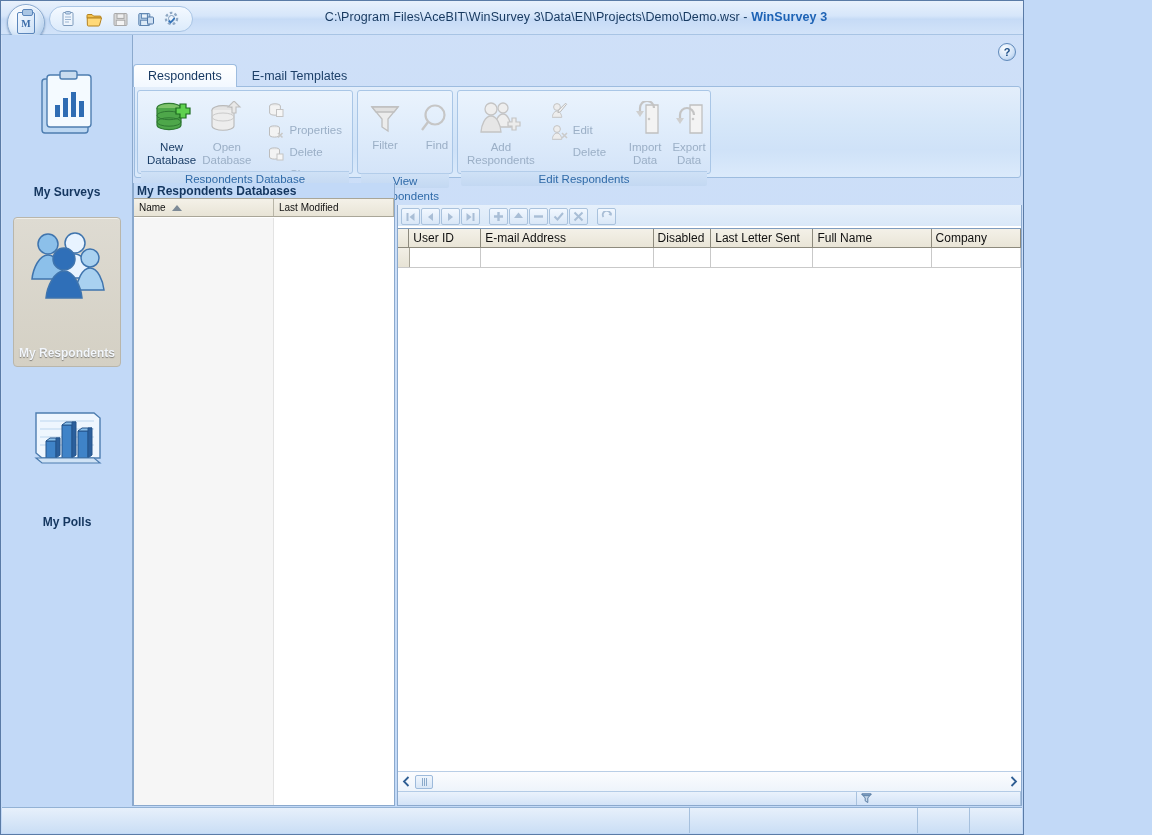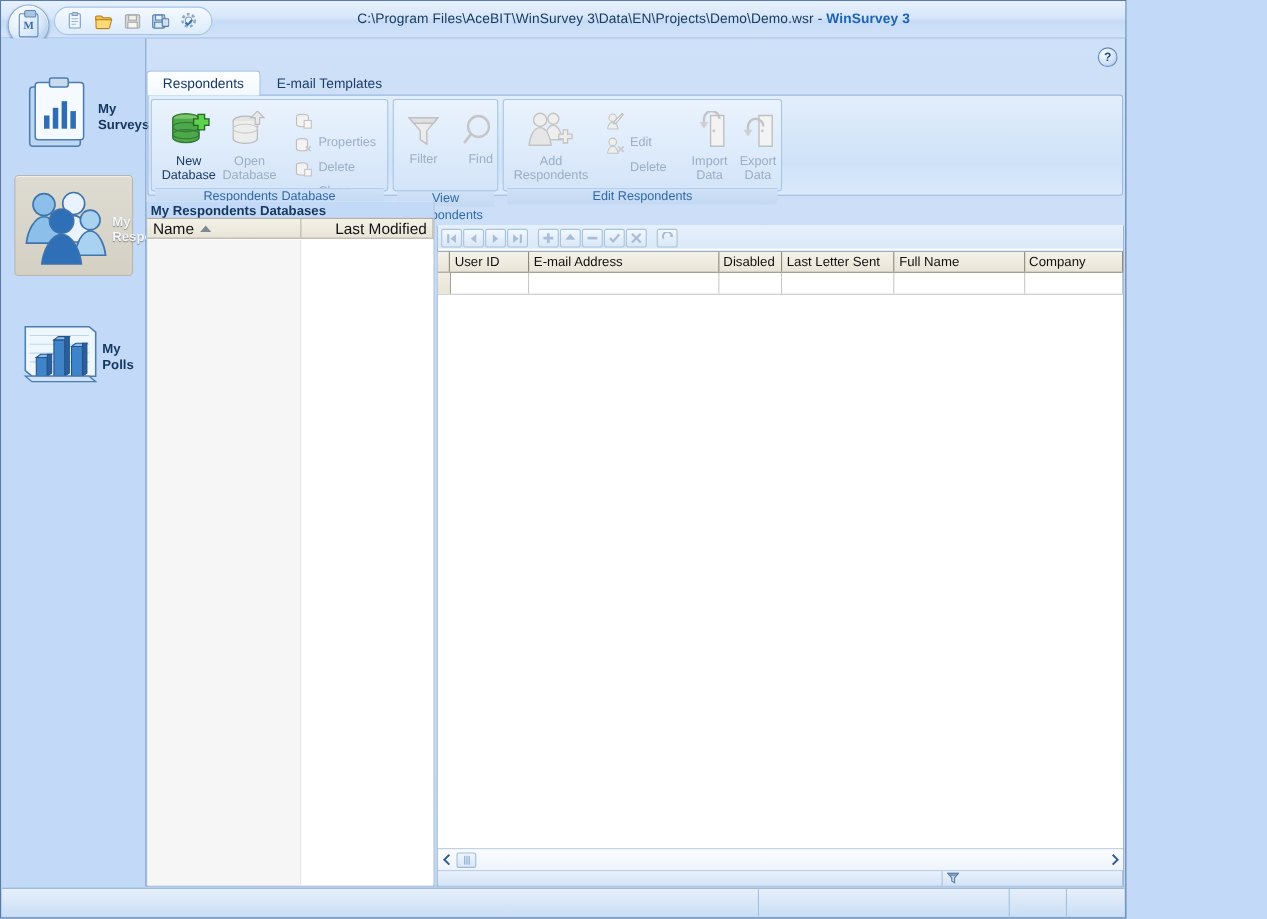--- a/index.html
+++ b/index.html
@@ -77,22 +77,22 @@
   }
 
   
   .sidebar {
     position:absolute; left:1px; top:34px; width:131px; bottom:28px;
     background:#c2d9f7;
     border-right:1px solid #8ba9cd;
   }
   .nav-item {
     position:relative; width:108px; margin:0 auto 0;
-    display:flex; flex-direction:row; align-items:center;
-    padding:8px 2px 6px; cursor:pointer; border-radius:4px;
+    display:flex; flex-direction:column; align-items:center;
+    padding:8px 2px 6px; cursor:pointer; border-radius:4px;gap:40px;
   }
   .nav-item.sel {
     background:linear-gradient(#dedbd2,#d4d0c4);
     border:1px solid #b9b6ab;
     box-shadow:inset 0 1px 0 #efeee9;
   }
   .nav-label { margin-top:4px; font-size:12px; font-weight:bold; color:#14365f; }
   .nav-item.sel .nav-label { color:#f2f6fb; text-shadow:0 1px 1px rgba(60,60,60,.55); }
   #nav-surveys { margin-top:24px; }
   #nav-respondents { margin-top:12px; }
@@ -167,28 +167,28 @@
     background:#ffffff; border:1px solid #8ba9cd; border-top:none;
   }
   .dbpanel-head {
     height:15px; padding:1px 0 0 3px; font-size:12px; font-weight:bold; color:#14365f;
     background:#c2d9f7;
   }
   .dbgrid-head {
     display:flex; height:19px;
     background:linear-gradient(#f4f1e8,#e8e4d6);
     border-top:1px solid #a9a698; border-bottom:1px solid #a9a698;
-    font-size:14px; color:#111;
+    font-size:10px; color:#111;
   }
   .dbgrid-head .col {
     display:flex; align-items:center; height:100%;
     border-right:1px solid #b9b6a8; padding:0 5px;
   }
   .dbgrid-head .col.name { width:140px; }
-  .dbgrid-head .col.mod { flex:1; justify-content:flex-end; }
+  .dbgrid-head .col.mod { flex:1; justify-content:flex-start; }
   .sort-asc {
     width:0; height:0; margin-left:6px;
     border-left:5px solid transparent; border-right:5px solid transparent;
     border-bottom:6px solid #7d8a96;
   }
   .dbgrid-body { position:absolute; left:0; right:0; top:35px; bottom:0; display:flex; }
   .dbgrid-body .c1 { width:140px; background:#f6f6f6; border-right:1px solid #e3e3e3; }
   .dbgrid-body .c2 { flex:1; background:#ffffff; }
 
   

